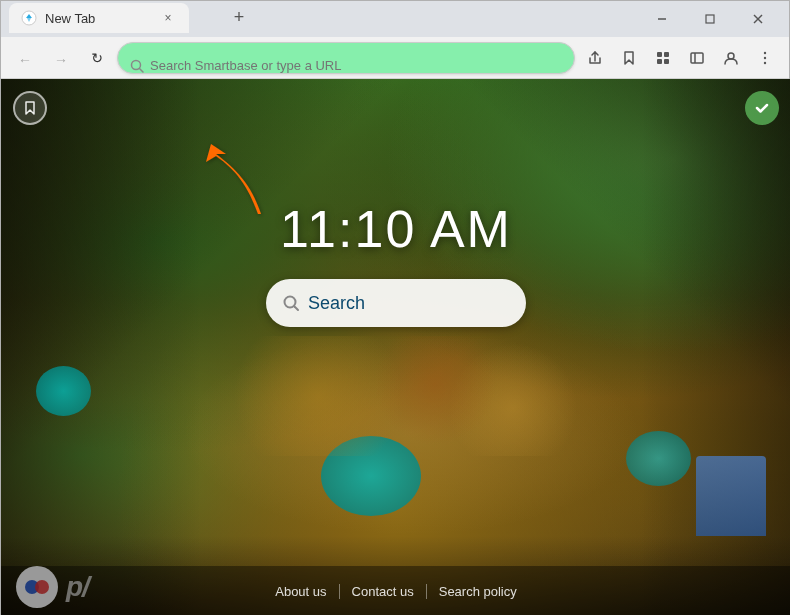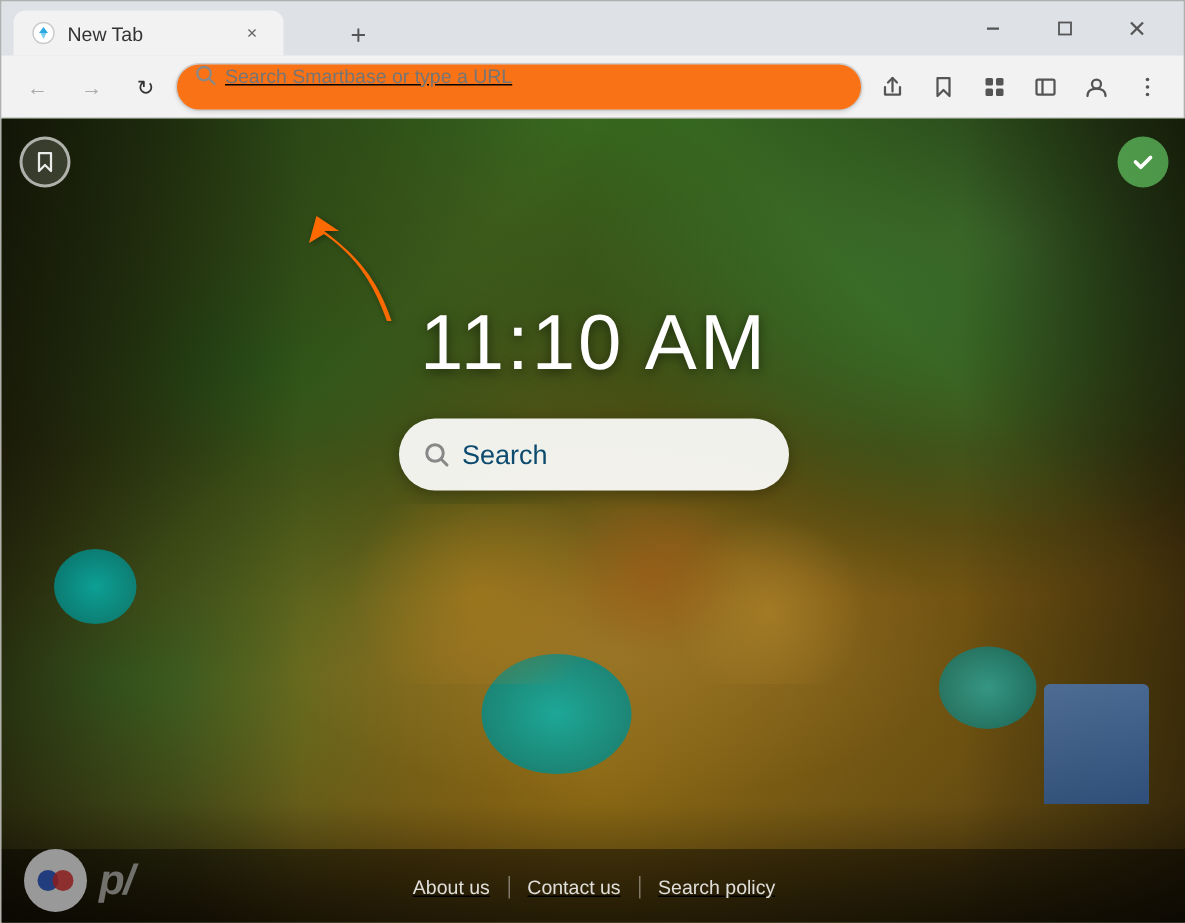--- a/index.html
+++ b/index.html
@@ -19,24 +19,23 @@
       height: 36px;
       background: #dee1e6;
       display: flex;
       align-items: center;
       padding: 0 8px;
       gap: 4px;
     }
 
     .tab-area {
       display: flex;
-      align-items: flex-end;
       flex: 1;
       height: 100%;
-      padding-top: 13px;
+      padding-top: 2px;
       gap: 32px;
     }
 
     .tab-active {
       background: #f2f2f2;
       border-radius: 8px 8px 0 0;
       height: 30px;
       padding: 0 12px;
       display: flex;
       align-items: center;
@@ -124,29 +123,28 @@
       justify-content: center;
       cursor: pointer;
       color: #aaa;
       font-size: 14px;
     }
     .nav-btn.active { color: #333; }
 
     .address-bar {
       flex: 1;
       height: 32px;
-      background: #f97316;
+      background: #86efac;
       border: 1px solid #ccc;
       border-radius: 16px;
       display: flex;
-      align-items: flex-start;
+      align-items: flex-end;
       padding: 0 12px;
       gap: 6px;
       box-shadow: 0 1px 3px rgba(0,0,0,0.1);
-      text-decoration: underline;
     }
 
     .address-bar input {
       border: none;
       outline: none;
       flex: 1;
       font-size: 13px;
       color: #333;
       background: transparent;
     }
@@ -293,21 +291,20 @@
       display: flex;
       align-items: center;
       justify-content: center;
       gap: 0;
     }
 
     .bottom-links {
       display: flex;
       align-items: flex-end;
       gap: 0;
-      text-decoration: underline;
     }
 
     .bottom-link {
       color: rgba(255,255,255,0.85);
       font-size: 13px;
       text-decoration: none;
       padding: 0 12px;
       border-right: 1px solid rgba(255,255,255,0.4);
       cursor: pointer;
     }

